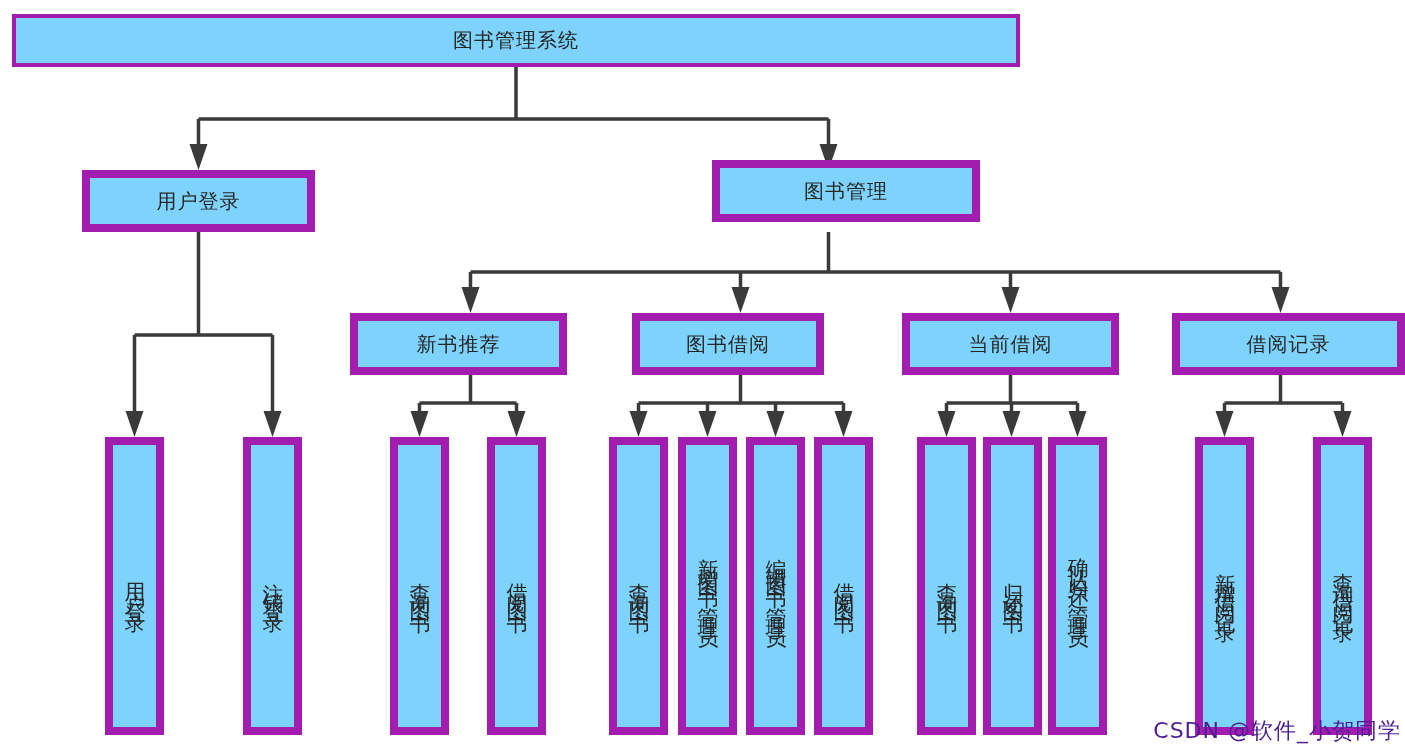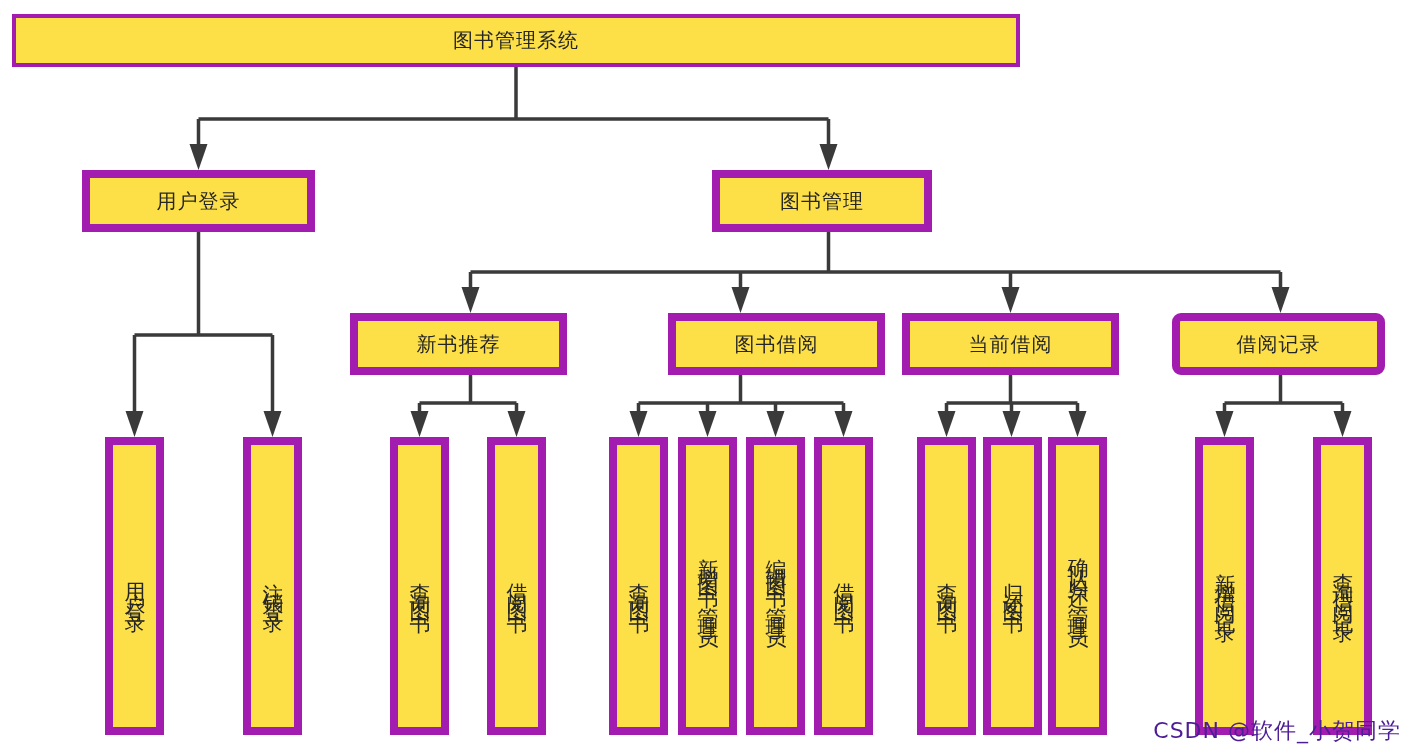--- a/index.html
+++ b/index.html
@@ -26,21 +26,21 @@
     stroke: #3a3a3a;
     stroke-width: 3.5;
   }
   svg.edges polygon {
     fill: #3a3a3a;
     stroke: none;
   }
   .node {
     position: absolute;
     box-sizing: border-box;
-    background: #fde047;
+    background: #7dd3fc;
     border: 8px solid #a21caf;
     color: #262626;
     display: flex;
     align-items: center;
     justify-content: center;
     z-index: 2;
   }
   .node.h {
     font-size: 20px;
     letter-spacing: 1px;
@@ -54,26 +54,26 @@
     text-orientation: mixed;
     font-size: 21px;
     letter-spacing: 10px;
     line-height: 1;
     text-align: center;
   }
   
   #root { left: 12px;   top: 14px;  width: 1008px; height: 53px; }
 
   #b0   { left: 82px;   top: 170px; width: 233px;  height: 62px; }
-  #b1   { left: 712px;  top: 170px; width: 220px;  height: 62px; }
+  #b1   { left: 712px;  top: 160px; width: 268px;  height: 62px; }
 
   #c0   { left: 350px;  top: 313px; width: 217px;  height: 62px; }
-  #c1   { left: 632px;  top: 313px; width: 217px;  height: 62px; margin-left: 36px; }
+  #c1   { left: 632px;  top: 313px; width: 192px;  height: 62px; }
   #c2   { left: 902px;  top: 313px; width: 217px;  height: 62px; }
-  #c3   { left: 1172px; top: 313px; width: 213px;  height: 62px; border-radius: 9px; }
+  #c3   { left: 1172px; top: 313px; width: 233px;  height: 62px; }
 
   .leaf { top: 437px; width: 59px; height: 298px; }
   #a1 { left: 105px; }  #a2 { left: 243px; }
   #r0 { left: 390px; }  #r1 { left: 487px; }
   #s0 { left: 609px; }  #s1 { left: 678px; }  #s2 { left: 746px; }  #s3 { left: 814px; }
   #t0 { left: 917px; }  #t1 { left: 983px; }  #t2 { left: 1048px; }
   #u0 { left: 1195px; } #u1 { left: 1313px; }
 
   .watermark {
     position: absolute;

